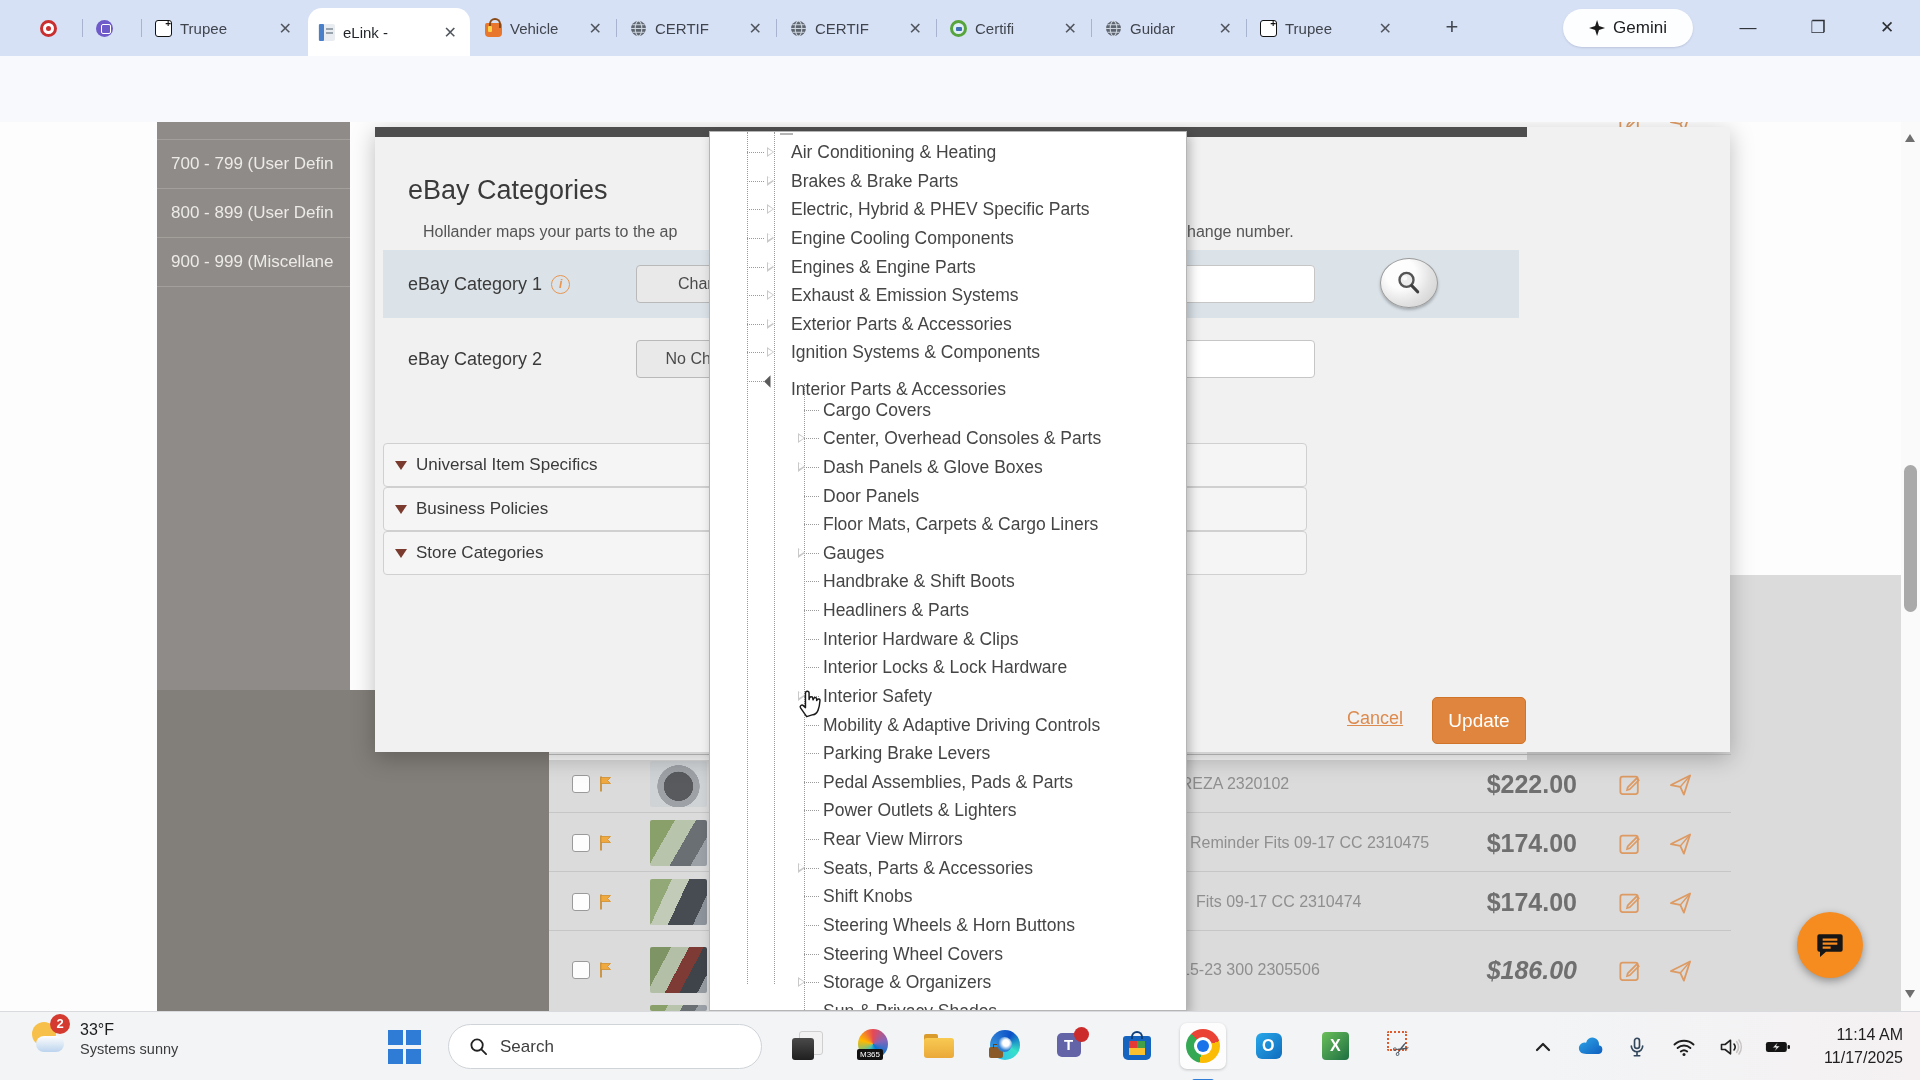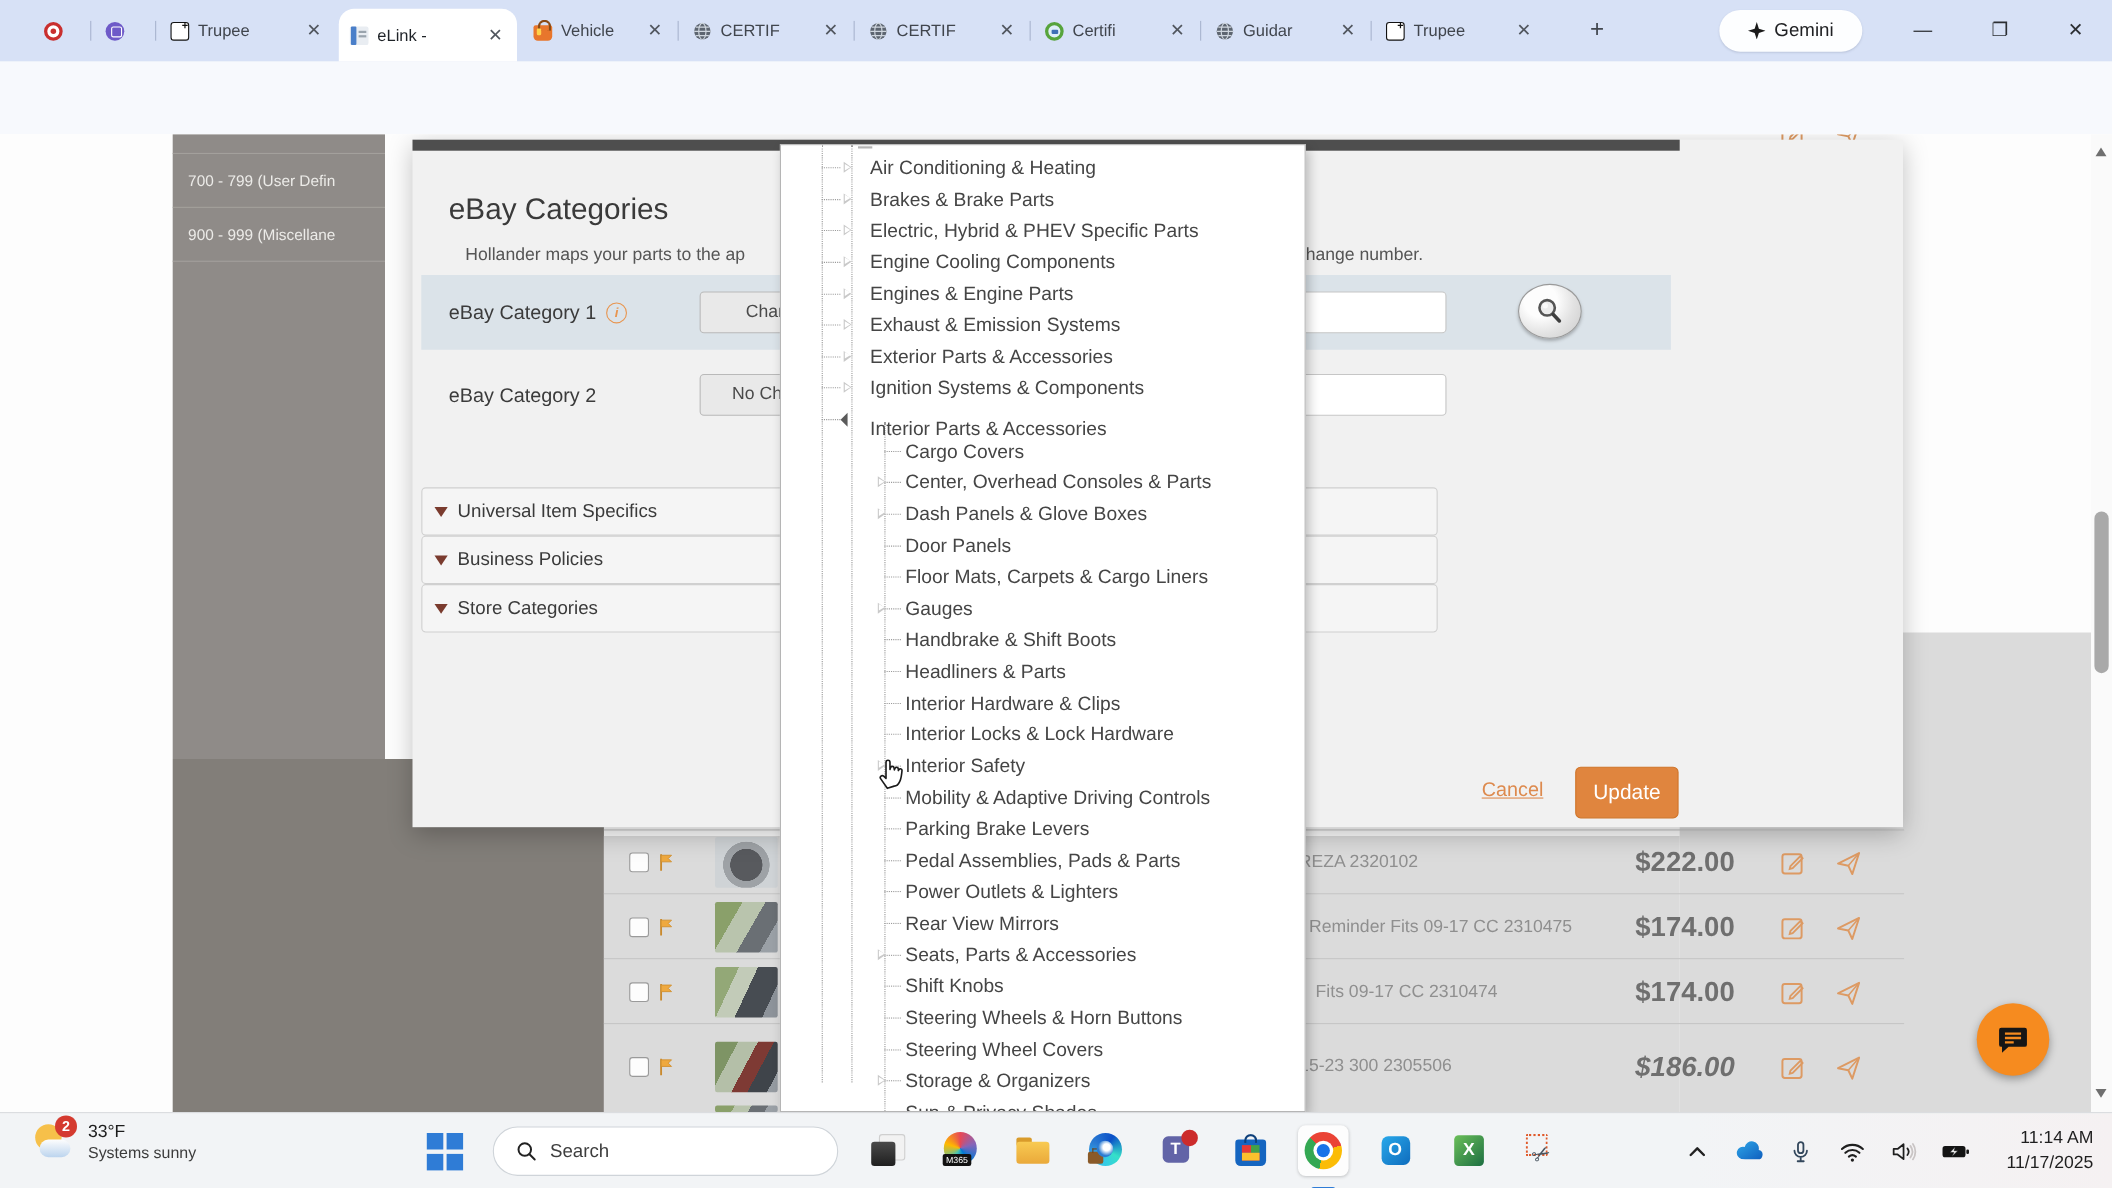--- a/index.html
+++ b/index.html
@@ -42,21 +42,21 @@
   #url-text { position:absolute; left:52px; top:11px; font-size:19px; color:#33373c; white-space:nowrap; }
   .pill-icon { position:absolute; top:12px; width:20px; height:20px; }
   #ext-r-badge { position:absolute; left:1604px; top:76px; width:27px; height:27px; background:#7b3df0; color:#fff; border-radius:6px; font-size:15px; font-weight:bold; text-align:center; line-height:27px; }
   .tb-svg { position:absolute; }
   #avatar { position:absolute; left:1820px; top:75px; width:29px; height:29px; border-radius:50%; background:#e8710a; color:#fff; font-size:15px; font-weight:bold; text-align:center; line-height:29px; }
   #kebab { position:absolute; left:1878px; top:74px; width:20px; height:30px; color:#3c4043; font-size:17px; text-align:center; line-height:30px; letter-spacing:0;}
 
   
   #content { position:absolute; left:0; top:122px; width:1920px; height:889px; background:#fdfdfd; overflow:hidden; }
   #sb-upper { position:absolute; left:157px; top:0; width:193px; height:568px; background:#8f8b88; }
-  .sb-item { height:49px; border-top:1px solid #a3a09c; color:#ecebe8; font-size:14px; line-height:48px; padding-left:14px; white-space:nowrap; overflow:hidden; }
+  .sb-item { height:49px; border-top:1px solid #a3a09c; color:#ecebe8; font-size:17px; line-height:48px; padding-left:14px; white-space:nowrap; overflow:hidden; }
   #sb-upper .sb-pad { border-bottom:1px solid #a3a09c; height:0; }
   #sb-lower { position:absolute; left:157px; top:568px; width:392px; height:321px; background:#827e79; }
   #gray-right { position:absolute; left:1527px; top:453px; width:374px; height:436px; background:#dbdbdb; }
   #gray-bottom { position:absolute; left:549px; top:638px; width:978px; height:251px; background:#dbdbdb; }
 
   
   #strip { position:absolute; left:1527px; top:0; width:200px; height:638px; overflow:hidden; }
   .strip-row { position:absolute; left:0; width:200px; height:60px; border-top:1px solid #cfcfcf; }
   .strip-price { position:absolute; left:0; top:16px; width:52px; font-size:25px; font-weight:bold; color:#6f6f6f; text-align:right; }
   .row-icon { position:absolute; top:17px; width:27px; height:27px; }
@@ -276,20 +276,21 @@
     <div class="sep-v" style="left:1788px;"></div>
     <div id="avatar">A</div>
     <div id="kebab">⋮</div>
   </div>
 
   <div id="content">
     <div id="sb-upper">
       <div style="height:17px;"></div>
       <div id="sb-items">
           <div class="sb-item">700 - 799 (User Defin</div>
+          <div class="sb-item">800 - 899 (User Defin</div>
           <div class="sb-item">900 - 999 (Miscellane</div>
         </div>
       <div class="sb-pad"></div>
     </div>
     <div id="sb-lower"></div>
 
     <div id="gray-right"></div>
     <div id="gray-bottom"></div>
 
     <div id="strip">

